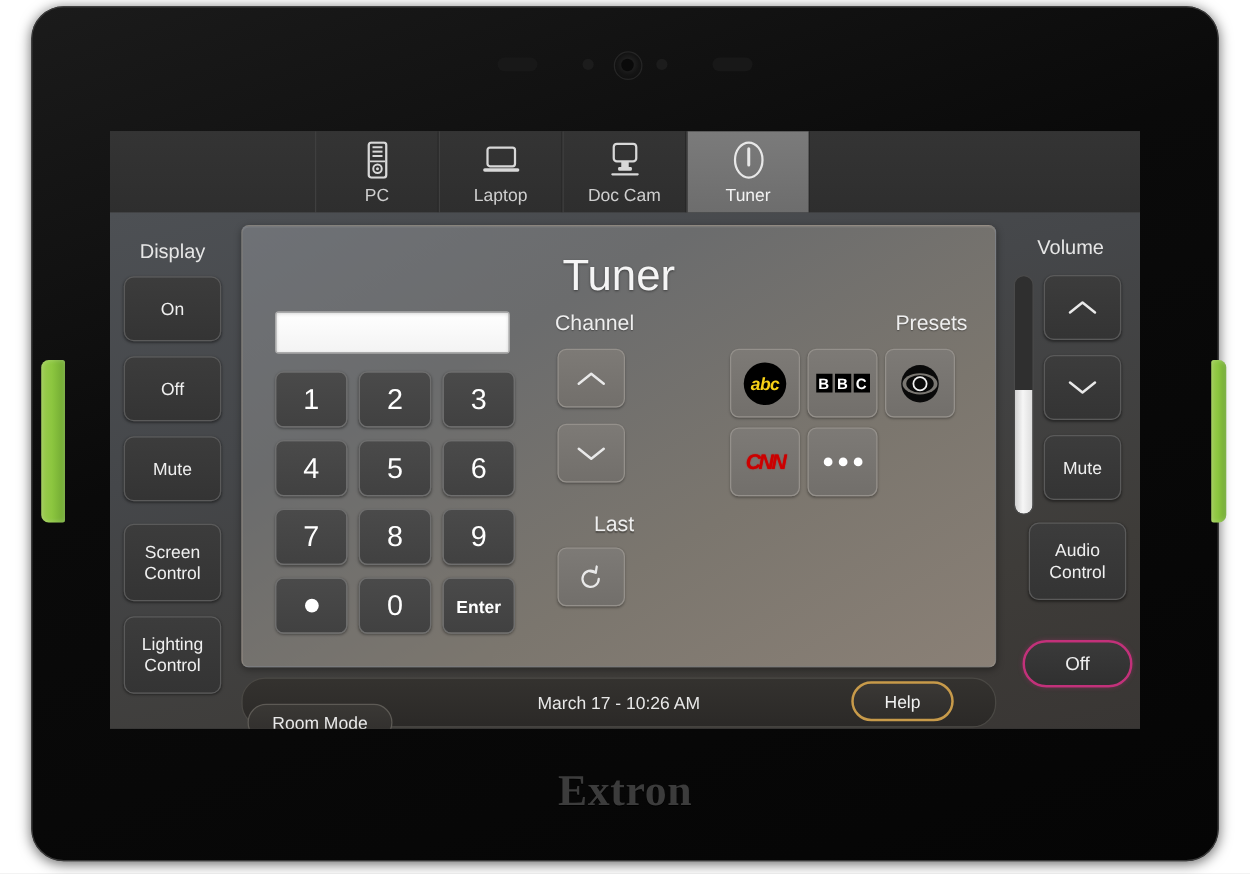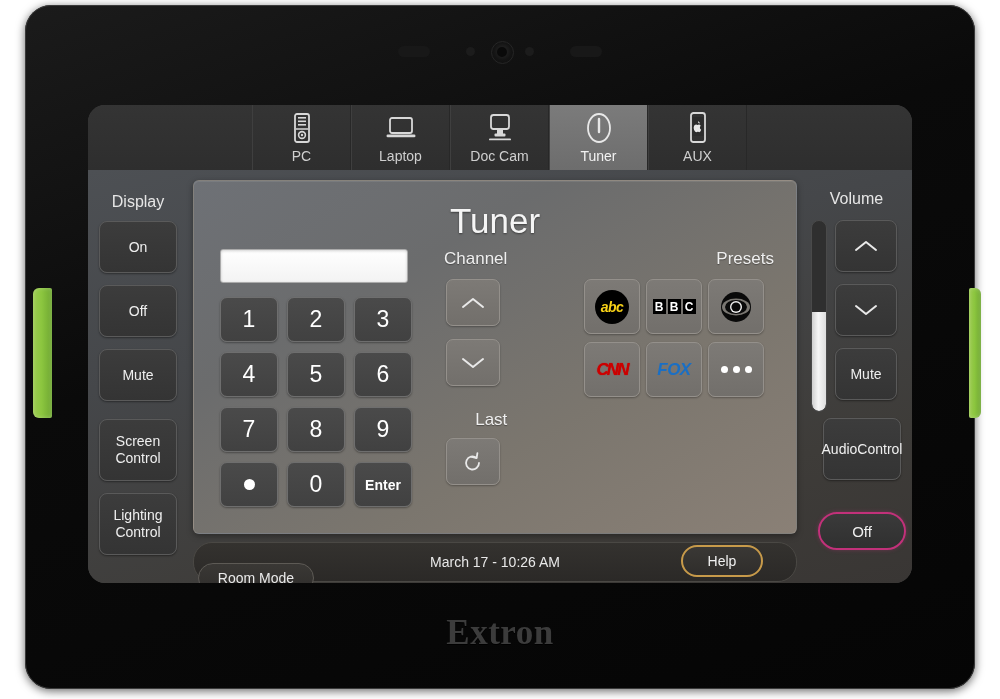--- a/index.html
+++ b/index.html
@@ -107,21 +107,20 @@
     text-shadow: 0 1px 0 #000;
   }
 
   
   #screen {
     position: absolute;
     left: 63px; top: 100px;
     width: 824px; height: 478px;
     background: #3d3d3d;
     overflow: hidden;
-    border-radius: 17px;
   }
 
   
   #source-bar {
     position: absolute;
     left: 0; top: 0;
     width: 824px; height: 65px;
     background: linear-gradient(180deg, #343434 0%, #2e2e2e 100%);
     display: flex;
     align-items: stretch;
@@ -245,21 +244,21 @@
     box-sizing: border-box;
   }
   #audio-control-btn {
     position: absolute;
     left: 22px; top: 248px;
     width: 78px; height: 62px;
     background: linear-gradient(180deg, #3c3c3c 0%, #343434 100%);
     border: 1px solid #5a5a5a;
     border-radius: 8px;
     display: flex;
-    flex-direction: row;
+    flex-direction: column;
     align-items: center;
     justify-content: center;
     color: #efefef;
     font-size: 14px;
     line-height: 17px;
     box-shadow: 0 1px 2px rgba(0,0,0,.4);
     box-sizing: border-box;
   }
   #power-off-btn {
     position: absolute;
@@ -553,31 +552,20 @@
       <div class="source-tab selected">
         <div class="source-icon">
           <svg width="28" height="32" viewBox="0 0 28 32">
             <ellipse cx="14" cy="16" rx="11" ry="14" fill="none" stroke="#e8e8e8" stroke-width="1.8"></ellipse>
             <line x1="14" y1="7" x2="14" y2="20" stroke="#e8e8e8" stroke-width="2.4" stroke-linecap="round"></line>
           </svg>
         </div>
         <div class="source-label">Tuner</div>
       </div>
 
-      <div class="source-tab">
-        <div class="source-icon">
-          <svg width="20" height="32" viewBox="0 0 20 32">
-            <rect x="3" y="1" width="14" height="29" rx="2.5" fill="none" stroke="#d8d8d8" stroke-width="1.8"></rect>
-            <rect x="4.6" y="5" width="10.8" height="19" fill="#2c2c2c"></rect>
-            <path d="M10 9.6c.9-.1 1.7.6 1.7 1.5 0 .2 0 .3-.1.4-.8.1-1.6-.6-1.6-1.9z" fill="#e8e8e8"></path>
-            <path d="M12.6 13.4c-.4-.5-1-.8-1.6-.8-.7 0-1 .3-1.5.3s-.8-.3-1.4-.3c-.9 0-1.8.7-2.2 1.8-.5 1.3-.1 3.3.8 4.6.4.6.9 1.2 1.5 1.2.6 0 .8-.4 1.5-.4s.9.4 1.5.4 1-.6 1.4-1.2c.3-.5.5-.9.6-1.3-1.5-.6-1.7-2.7-.6-3.6-.1-.3 0-.5 0-.7z" fill="#e8e8e8"></path>
-          </svg>
-        </div>
-        <div class="source-label">AUX</div>
-      </div>
     </div>
 
     <div id="screen-body">
 
       <div id="left-col">
         <div class="col-title">Display</div>
 
         <div class="side-btn">
           <span>On</span>
         </div>
@@ -690,25 +678,20 @@
                 <circle cx="18" cy="18" r="4.6" fill="#0a0a0a"></circle>
               </svg>
             </div>
 
             <div class="preset-btn">
               <div class="logo-cnn">
                 <span>CNN</span>
               </div>
             </div>
 
-            <div class="preset-btn">
-              <div class="logo-fox">
-                <span>FOX</span>
-              </div>
-            </div>
 
             <div class="preset-btn">
               <div class="logo-more">
                 <i></i>
                 <i></i>
                 <i></i>
               </div>
             </div>
 
           </div>

